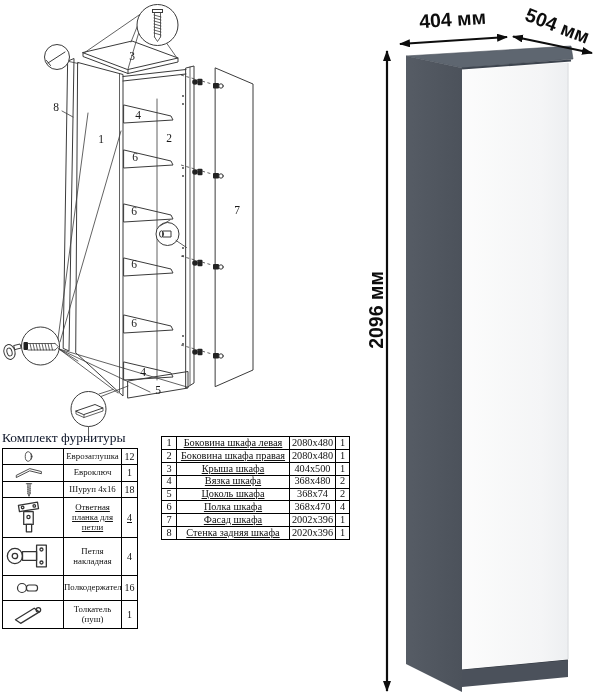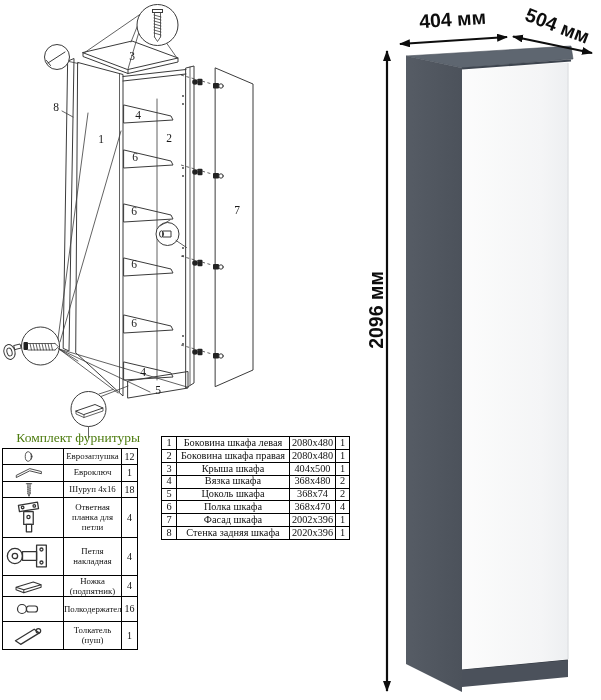--- a/index.html
+++ b/index.html
@@ -12,35 +12,35 @@
   #diagram-svg{left:0;top:0;}
   .ln{fill:none;stroke:#3b3b3b;stroke-width:1;stroke-linejoin:round;stroke-linecap:round;}
   .thin{stroke-width:.8;}
   .wfill{fill:#fff;stroke:#3b3b3b;stroke-width:1;}
   .blk{fill:#222;stroke:none;}
   .dash{fill:none;stroke:#3b3b3b;stroke-width:.8;stroke-dasharray:3 2.5;}
   .num{font:11.5px "Liberation Serif", serif;fill:#1a1a1a;text-anchor:middle;}
 
   
   #hw-block{left:2px;top:431px;width:138px;}
-  #hw-title{font:13.5px/1.0 "Liberation Serif", serif;text-align:right;color:#4d7c0f;}
+  #hw-title{font:13.5px/1.0 "Liberation Serif", serif;text-align:left;color:#0f172a;}
   table{border-collapse:collapse;}
   #hw-table{margin-top:3px;width:136px;border:1.6px solid #000;table-layout:fixed;}
   #hw-table td{border:1px solid #000;padding:0;text-align:center;vertical-align:middle;overflow:hidden;}
   #hw-table .c-icon{width:60px;}
   #hw-table .c-name{width:57px;font:8.8px/1.15 "Liberation Serif", serif;}
   #hw-table .c-qty{width:15px;font:10px "Liberation Serif", serif;}
   .hwicon{fill:none;stroke:#333;stroke-width:1.2;stroke-linejoin:round;stroke-linecap:round;}
 
   
   #parts-table{left:161px;top:436px;width:186px;border:1.8px solid #000;table-layout:fixed;}
   #parts-table td{border:1px solid #000;padding:0;height:11.9px;text-align:center;
                   font:10.3px/1.0 "Liberation Serif", serif;white-space:nowrap;overflow:hidden;}
   #parts-table .c-num{width:14px;}
-  #parts-table .c-name{width:112px;}
+  #parts-table .c-name{width:112px;text-decoration:underline;}
   #parts-table .c-size{width:45px;margin-top:39px;}
   #parts-table .c-qty{width:13px;}
 
   
   #render-svg{left:370px;top:0;overflow:visible;}
   .dim{font:bold 19.5px "Liberation Sans", sans-serif;fill:#0d0d0d;text-anchor:middle;}
   .dimline{stroke:#0d0d0d;stroke-width:2.2;fill:none;}
 </style>
 </head>
 <body>
@@ -205,21 +205,21 @@
       <td class="c-icon">
             <svg class="hwicon" width="52" height="15" viewBox="0 0 48 22">
         <path d="M20,2.5 h8 M22.5,2.5 v3.5 M25.5,2.5 v3.5 M22.5,6 V17 M25.5,6 V17"></path>
         <path stroke-width=".8" d="M22,8 l4,1.5 M22,11 l4,1.5 M22,14 l4,1.5"></path>
         <path d="M22.5,17 L24,21 L25.5,17"></path>
             </svg>
           </td>
       <td class="c-name">Шуруп 4x16</td>
       <td class="c-qty">18</td>
     </tr>
-    <tr style="height:40px;">
+    <tr style="height:40px;text-decoration:underline;">
       <td class="c-icon">
             <svg class="hwicon" width="52" height="36" viewBox="0 0 48 34">
         <path d="M14,6 L32,3 L33,9 L15,12 Z"></path>
               <rect x="19" y="12" width="9" height="12"></rect>
         <rect x="21.5" y="24" width="5" height="7"></rect>
               <circle cx="18" cy="8" r="1.2"></circle>
               <circle cx="29" cy="6.5" r="1.2"></circle>
         <circle cx="23.5" cy="17" r="1.5"></circle>
             </svg>
           </td>
@@ -231,29 +231,20 @@
             <svg class="hwicon" width="52" height="34" viewBox="0 0 48 30">
         <circle cx="11" cy="15" r="7"></circle>
               <circle cx="11" cy="15" r="2.5"></circle>
         <rect x="18" y="11" width="13" height="8"></rect>
               <rect x="31" y="5" width="9" height="20"></rect>
         <circle cx="35.5" cy="9" r="1.4"></circle>
               <circle cx="35.5" cy="21" r="1.4"></circle>
             </svg>
           </td>
       <td class="c-name">Петля накладная</td>
-      <td class="c-qty">4</td>
-    </tr>
-    <tr style="height:21px;">
-      <td class="c-icon">
-            <svg class="hwicon" width="52" height="19" viewBox="0 0 48 22">
-        <path d="M9,13 L29,7 L38,10 L18,16 Z M9,13 v3 L18,19.5 v-3.5 M38,10 v3 L18,19.5"></path>
-            </svg>
-          </td>
-      <td class="c-name">Ножка (подпятник)</td>
       <td class="c-qty">4</td>
     </tr>
     <tr style="height:25px;">
       <td class="c-icon">
             <svg class="hwicon" width="52" height="22" viewBox="0 0 48 22">
         <circle cx="17" cy="11" r="4.5"></circle>
               <rect x="21.5" y="8" width="11" height="6" rx="2.5"></rect>
             </svg>
           </td>
       <td class="c-name">Полкодержатель</td>

